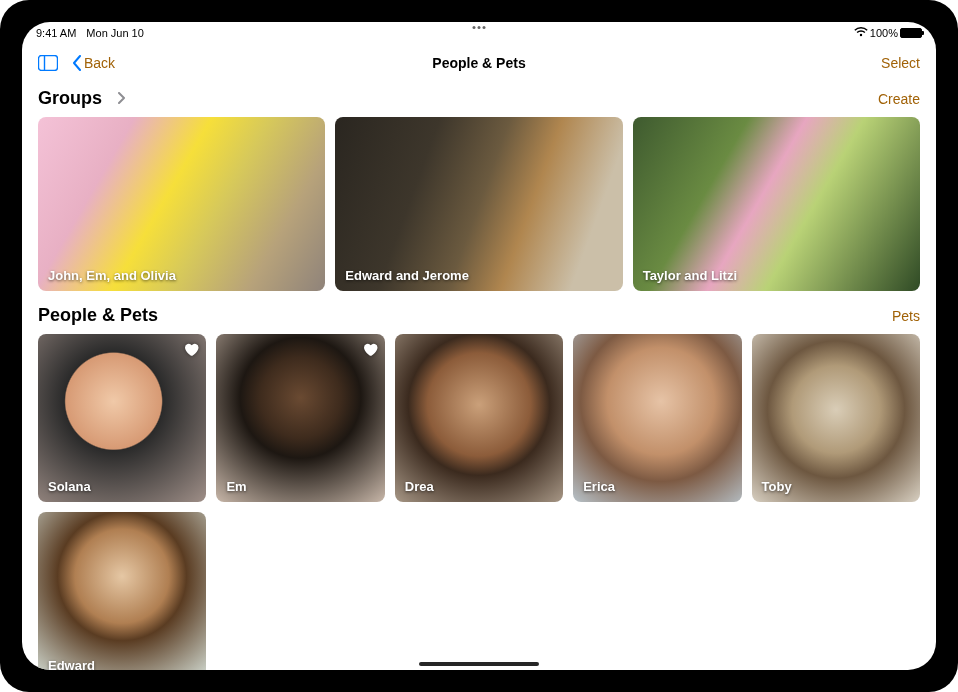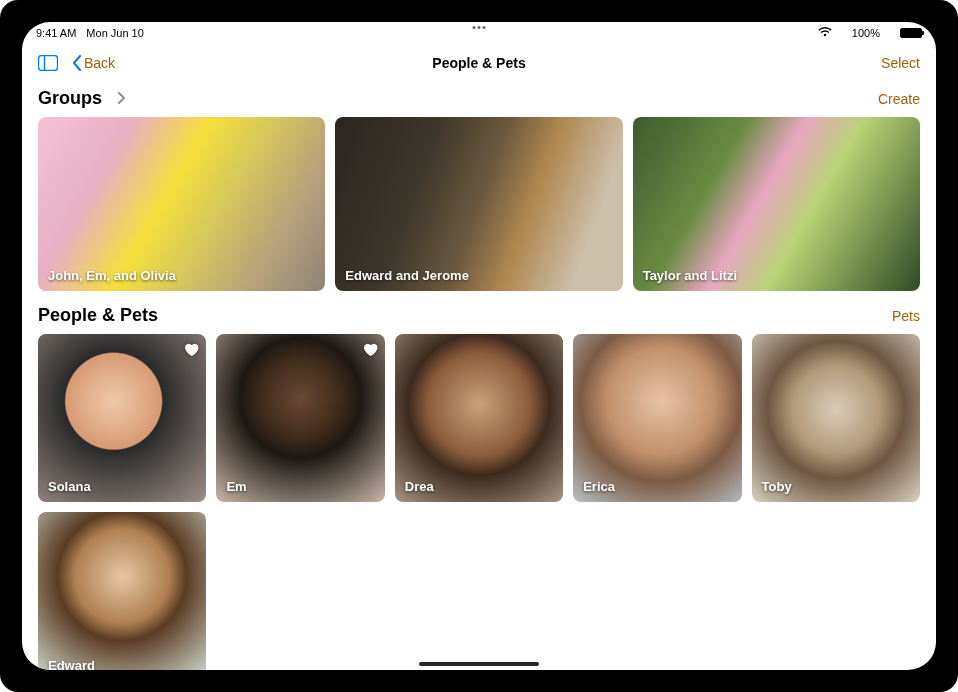--- a/index.html
+++ b/index.html
@@ -1,19 +1,19 @@
 <!DOCTYPE html>
 <html><head>
 <meta charset="utf-8">
 <style>
   * { box-sizing: border-box; margin: 0; padding: 0; }
   html, body { width: 958px; height: 692px; font-family: -apple-system, "SF Pro Text", "Helvetica Neue", Arial, sans-serif; background: #fff; }
   .device {
     width: 958px; height: 692px;
-    border-radius: 18px;
+    border-radius: 29px;
     background: #000;
     padding: 22px;
     position: relative;
   }
   .screen {
     width: 100%; height: 100%;
     background: #fff;
     border-radius: 28px;
     overflow: hidden;
     position: relative;
@@ -26,21 +26,21 @@
     display: flex;
     align-items: center;
     justify-content: space-between;
     padding: 0 14px;
     font-size: 11px;
     font-weight: 500;
     color: #000;
   }
   .statusbar .left { display: flex; gap: 10px; align-items: center; }
   .statusbar .center { position: absolute; left: 50%; transform: translateX(-50%); top: 4px; }
-  .statusbar .right { display: flex; gap: 20px; align-items: center; font-size: 11px; }
+  .statusbar .right { display: flex; gap: 2px; align-items: center; font-size: 11px; }
   .dots { display: flex; gap: 2px; }
   .dots span { width: 3px; height: 3px; background:#666; border-radius: 50%; display:block; }
   .battery {
     width: 22px; height: 10px; border: 1px solid #000; border-radius: 2px; position: relative; background:#000;
   }
   .battery::after { content:''; position:absolute; right:-3px; top:2px; width:2px; height:4px; background:#000; border-radius:0 1px 1px 0; }
   
   .navbar {
     height: 38px;
     display: flex;

